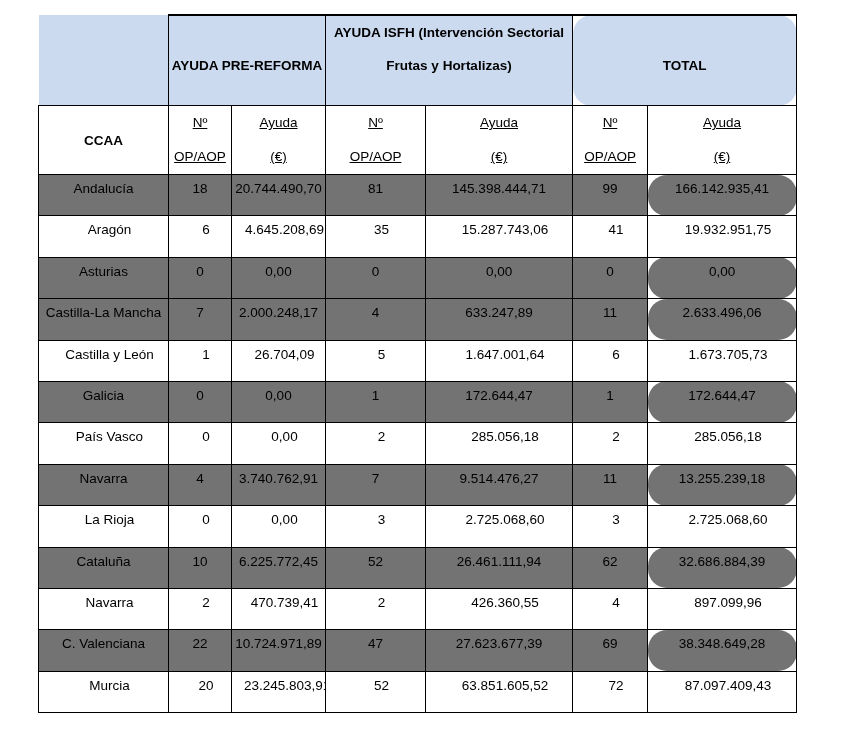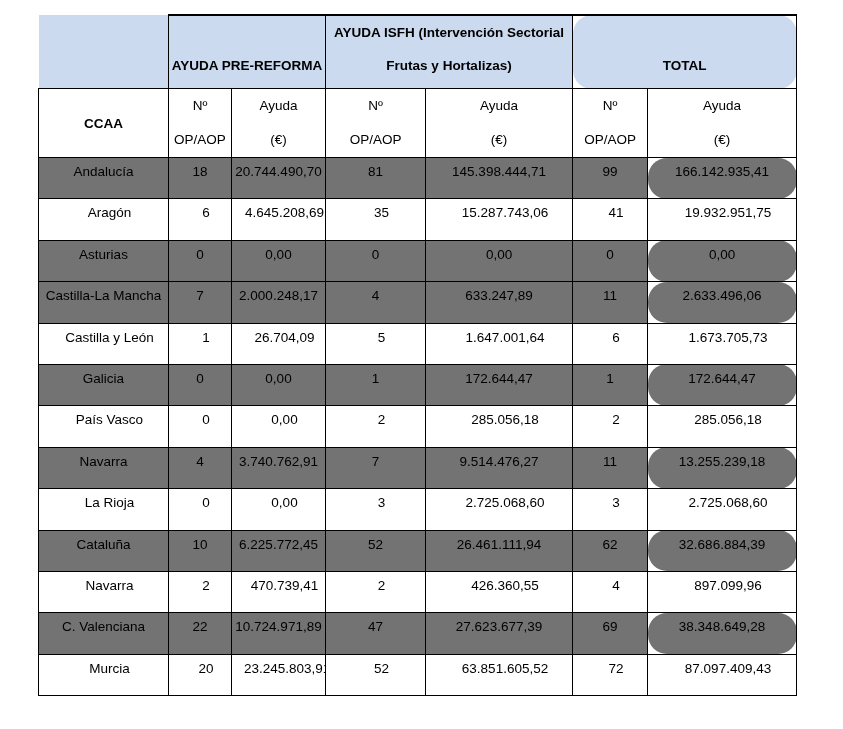--- a/index.html
+++ b/index.html
@@ -40,31 +40,31 @@
   tr.band td { border-top-width: 2px; }
   
   td.empty { border: none !important; background: #ffffff; }
 
   
   tr.band td {
     height: 66px;
     background: #cbdaef;
     font-weight: bold;
     vertical-align: bottom;
-    padding-bottom: 6px;
+    padding-bottom: 23px;
   }
   tr.band td .band-line { line-height: 33px; }
 
   
   tr.subhead td {
     height: 68px;
     background: #ffffff;
     vertical-align: middle;
   }
-  tr.subhead td .sub-line { line-height: 34px; }
+  tr.subhead td .sub-line { line-height: 34px; text-decoration: underline; }
   td.ccaa-head {
     font-weight: bold;
     vertical-align: bottom;
     padding-bottom: 13px;
   }
 
   
   tr.data td {
     height: 35.4px;
     vertical-align: top;

